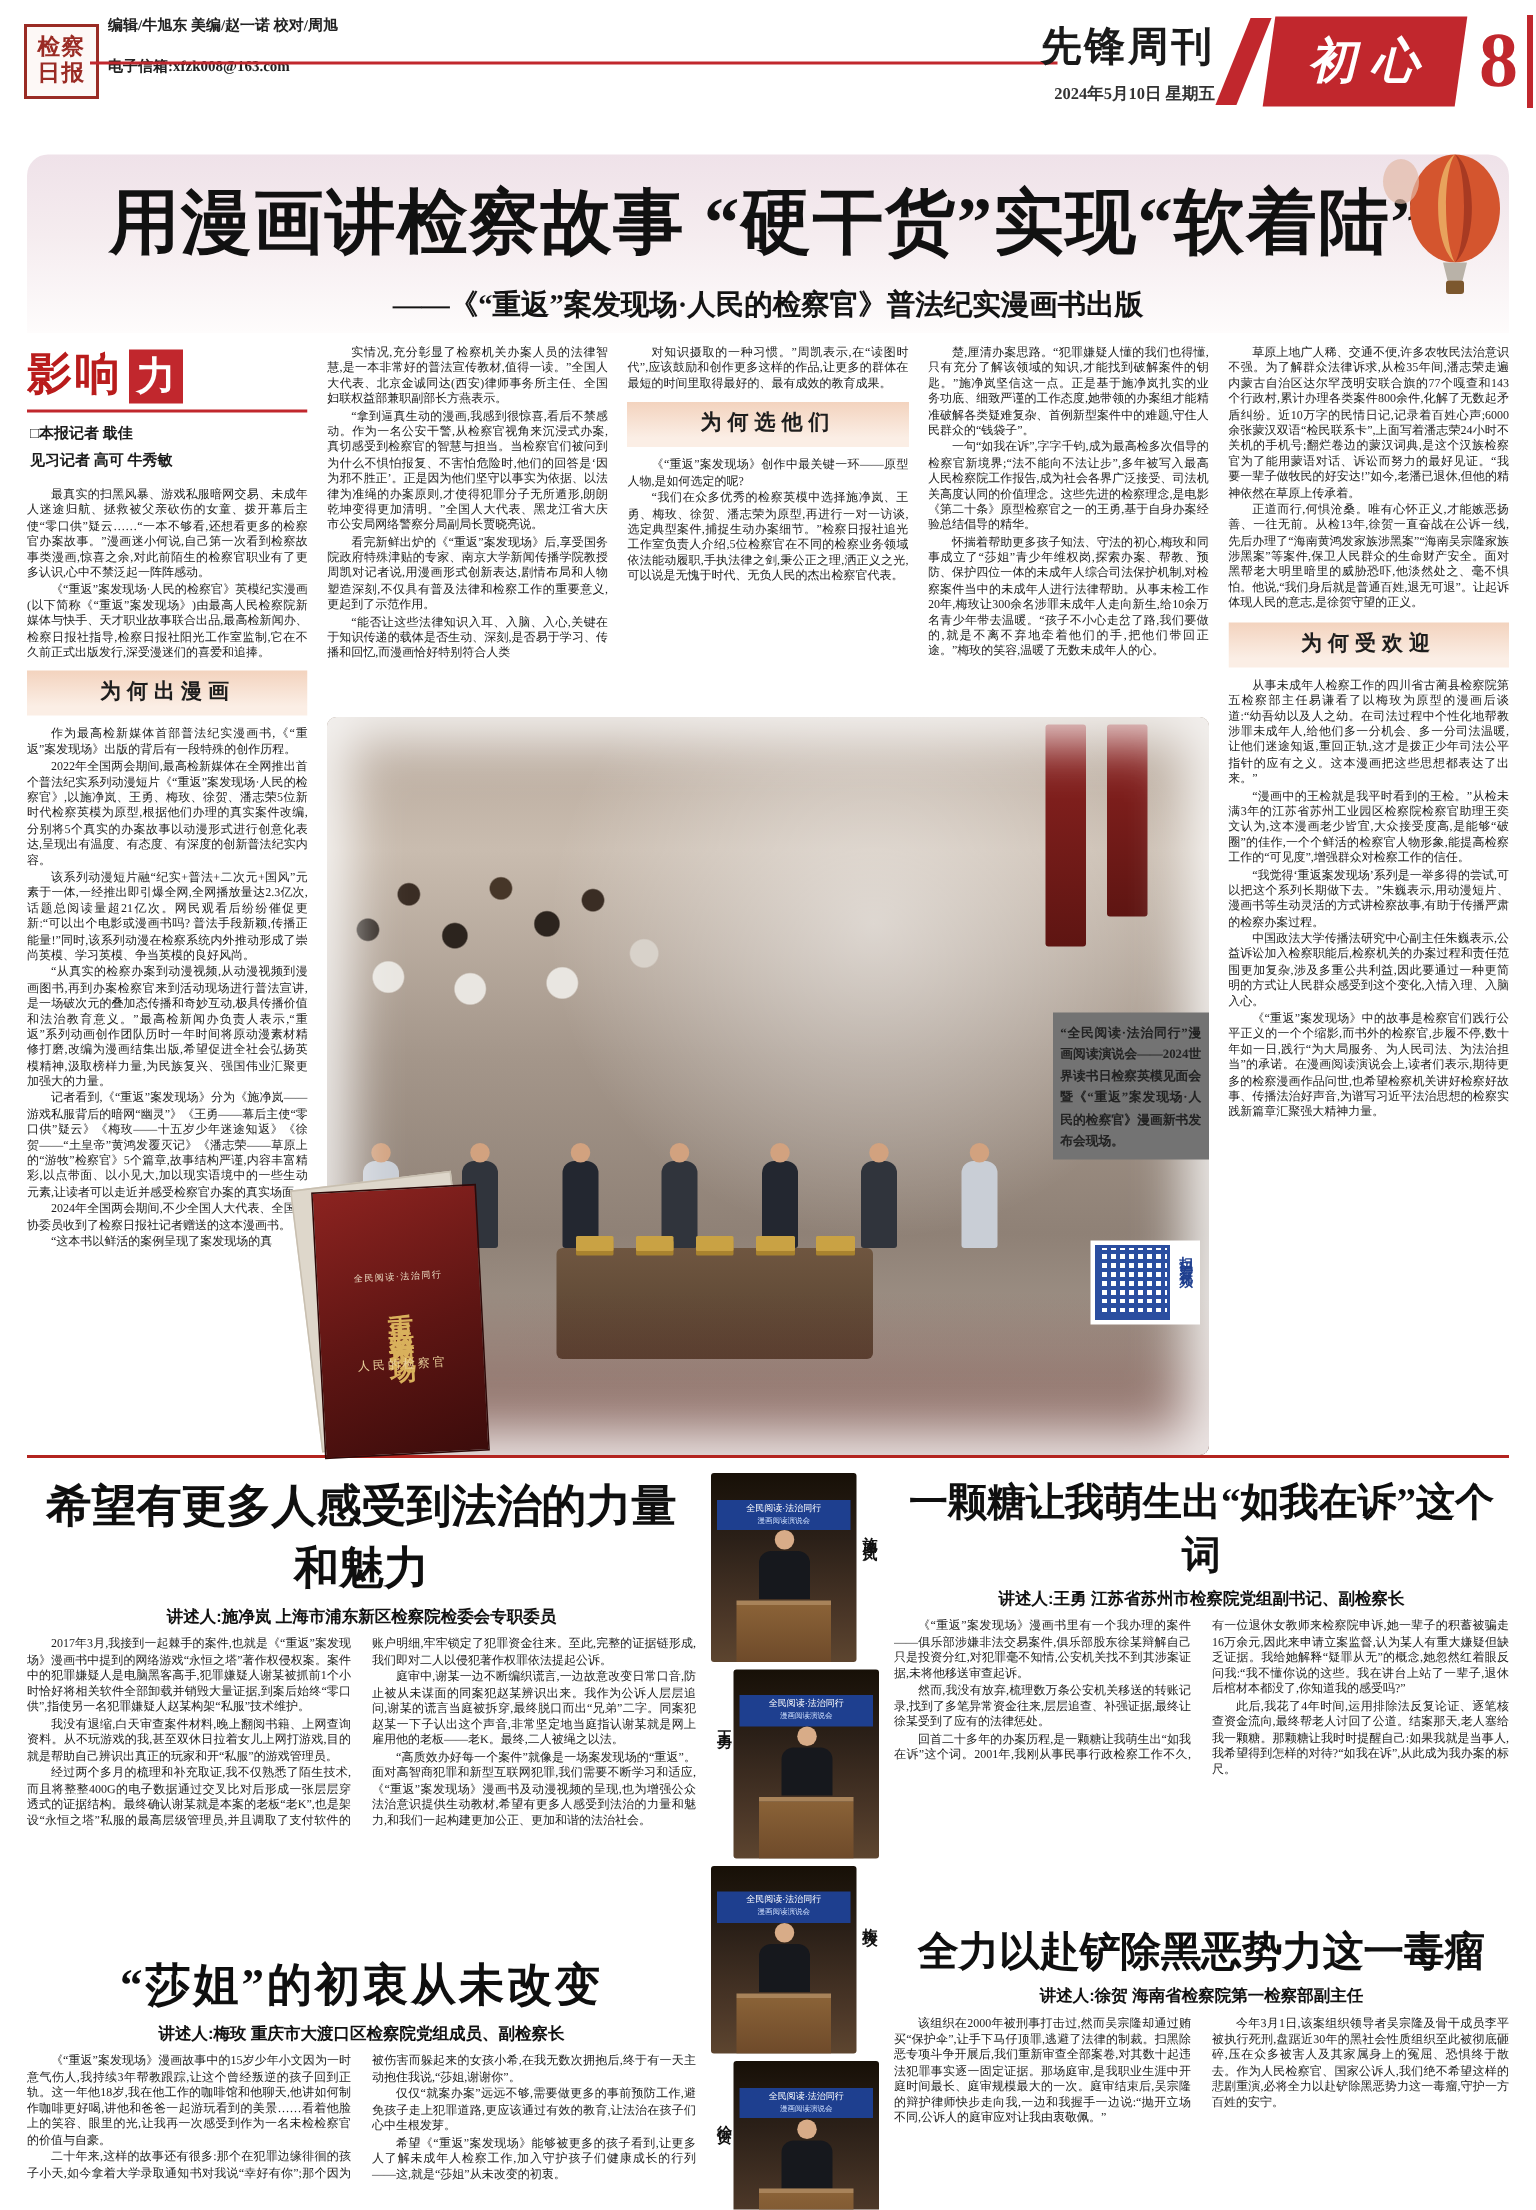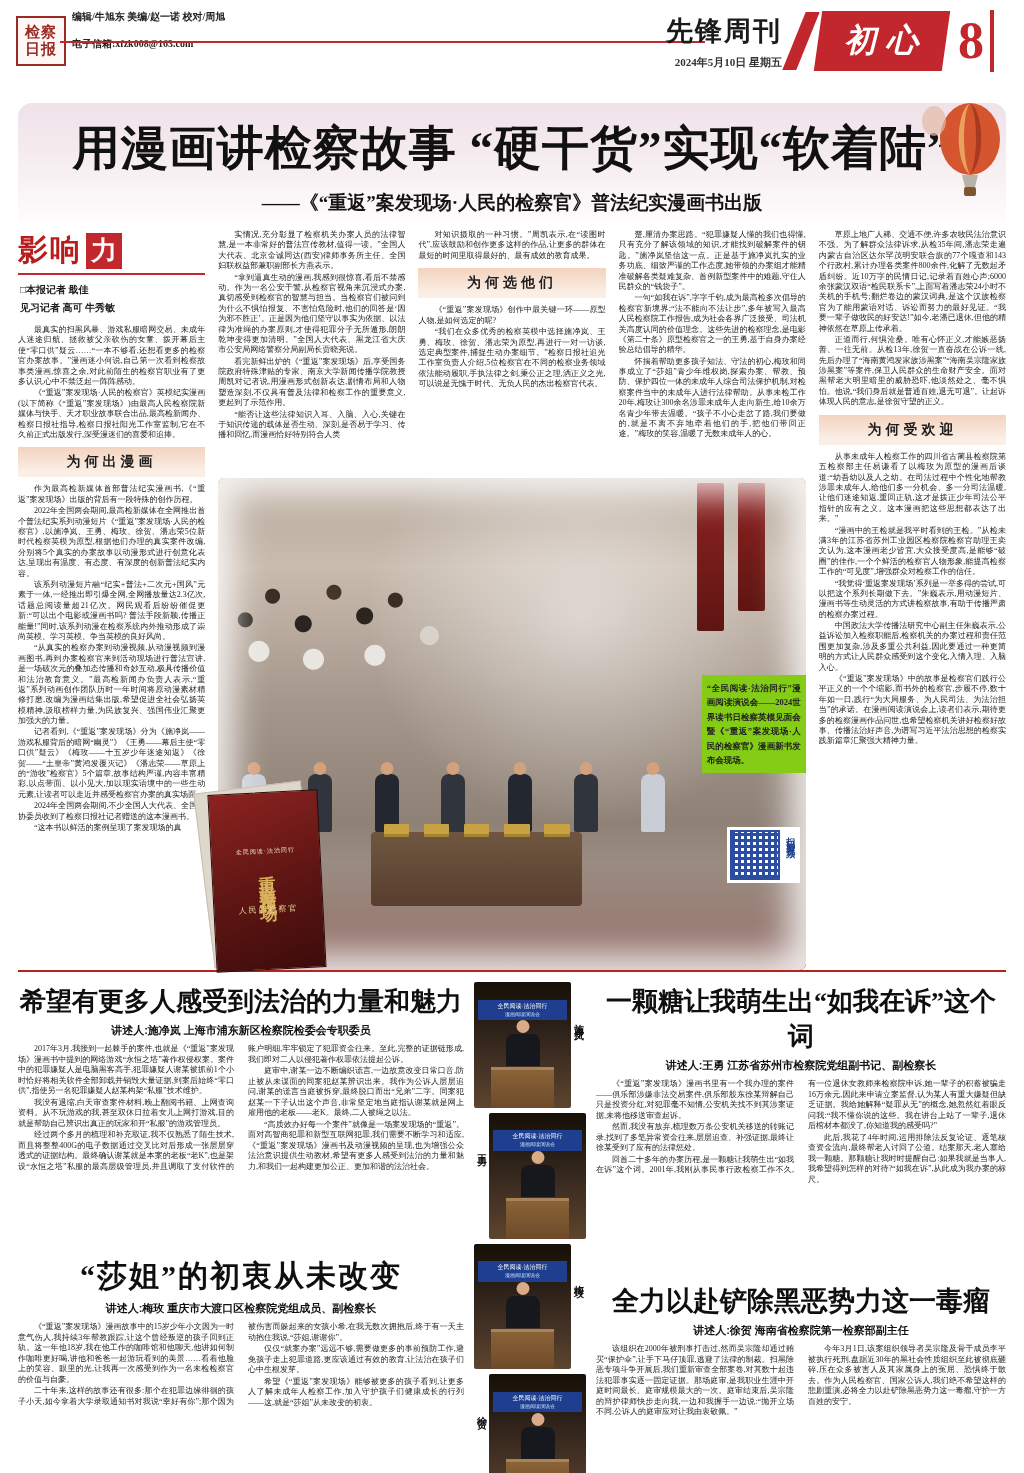--- a/index.html
+++ b/index.html
@@ -8,21 +8,21 @@
   .page{position:relative;width:1024px;height:1473px;}
 
   
   .header{position:relative;height:103px;}
   .logo{position:absolute;left:16px;top:16px;width:46px;height:46px;border:2px solid #9a2b24;
         color:#9a2b24;display:flex;flex-direction:column;align-items:center;justify-content:center;
         font-weight:bold;font-size:15px;line-height:1.15;letter-spacing:1px;background:#fdf8f6;}
   .ed-lines{position:absolute;left:72px;top:10px;font-size:10px;font-weight:bold;color:#222;}
   .ed-lines .l2{margin-top:13px;font-weight:bold;}
   .header-rule{position:absolute;left:60px;top:41px;width:645px;height:2px;background:#c1272d;}
-  .hdr-right{position:absolute;right:30px;top:10px;display:flex;align-items:center;justify-content:center;}
+  .hdr-right{position:absolute;right:2px;top:10px;display:flex;align-items:center;justify-content:center;}
   .weekly-blk{text-align:right;margin-right:10px;}
   .weekly{font-size:27px;font-weight:bold;color:#1a1a1a;letter-spacing:2px;}
   .date{font-size:11px;font-weight:bold;color:#333;margin-top:6px;}
   .slash{width:14px;height:58px;background:#c1272d;transform:skewX(-22deg);margin:0 10px 0 2px;}
   .badge{background:#c1272d;color:#fff;font-size:32px;font-weight:bold;font-style:italic;
          letter-spacing:10px;padding:8px 18px 8px 26px;transform:skewX(-8deg);}
   .badge span{display:inline-block;transform:skewX(8deg);}
   .pageno{color:#c1272d;font-size:52px;font-weight:bold;margin:0 6px 0 12px;line-height:1;}
   .endbar{width:4px;height:62px;background:#c1272d;}
 
@@ -86,21 +86,21 @@
      background:linear-gradient(180deg,#6f5640,#55412f);border-radius:4px;}
   .ph-table i{position:absolute;top:-8px;width:12%;height:10px;background:#c9a244;
      box-shadow:0 3px 0 #a9832f;border-radius:1px;}
   .ph-table i:nth-child(1){left:6%;} .ph-table i:nth-child(2){left:25%;}
   .ph-table i:nth-child(3){left:44%;} .ph-table i:nth-child(4){left:63%;}
   .ph-table i:nth-child(5){left:82%;}
   .ph-floor{position:absolute;left:0;bottom:0;width:100%;height:22%;
      background:linear-gradient(180deg,rgba(122,59,57,0),rgba(110,52,50,.55));}
   .photo::after{content:"";position:absolute;inset:0;border-radius:6px;
      box-shadow:inset 0 0 34px 16px rgba(255,255,255,.85);}
-  .ph-caption{position:absolute;right:0;top:40%;width:94px;background:#84cc16;padding:6px 5px;
+  .ph-caption{position:absolute;right:0;top:40%;width:94px;background:#737373;padding:6px 5px;
      font-size:8.5px;line-height:1.7;text-align:justify;color:#222;z-index:3;font-weight:bold;}
   .qr-wrap{position:absolute;right:6px;top:71%;display:flex;align-items:flex-start;z-index:3;background:#fff;padding:3px;}
   .qr{width:46px;height:46px;border:2px solid #2b4ea0;
       background-image:
         repeating-linear-gradient(0deg,#2b4ea0 0 3px,rgba(255,255,255,0) 3px 6px),
         repeating-linear-gradient(90deg,#2b4ea0 0 3px,#ffffff 3px 6px);}
   .qr-label{writing-mode:vertical-rl;font-size:9px;font-weight:bold;letter-spacing:3px;
       color:#1f3f8f;margin-left:4px;}
   .book{position:absolute;left:-6px;bottom:0;width:110px;height:178px;z-index:4;transform:rotate(-3deg);}
   .book::before{content:"";position:absolute;inset:-6px 10px 8px -8px;background:#ded7cb;
@@ -110,21 +110,21 @@
   .book-top{font-size:6px;color:#eadcc2;letter-spacing:1px;margin-bottom:6px;}
   .book-title{writing-mode:vertical-rl;font-size:17px;font-weight:bold;color:#d9b15c;letter-spacing:6px;}
   .book-sub{font-size:8px;color:#e8cf9a;margin-top:6px;letter-spacing:2px;}
 
   
   .bottom{margin:0 18px;padding-top:10px;display:grid;grid-template-columns:446px 112px 1fr;
           gap:6px 10px;height:518px;}
   .b-left,.b-right{overflow:hidden;}
   .b-art{margin-bottom:8px;}
   .b-art h2{margin:2px 0 4px 0;text-align:center;font-weight:bold;color:#0f0f0f;}
-  .h-a{font-size:26px;letter-spacing:0px;}
+  .h-a{font-size:30px;letter-spacing:0px;}
   .h-b{font-size:30px;letter-spacing:2px;}
   .h-c{font-size:26px;}
   .h-d{font-size:27px;}
   .b-byline{text-align:center;font-size:11px;font-weight:bold;font-family:"Liberation Sans",sans-serif;
             margin:2px 0 6px 0;color:#111;}
   .b-body{column-count:2;column-gap:14px;font-size:8px;line-height:1.32;overflow:hidden;}
   .b-body p{margin:0 0 1px 0;text-indent:2em;text-align:justify;}
   .body-a{height:204px;} .body-b{height:168px;} .body-c{height:196px;} .body-d{height:176px;}
 
   

